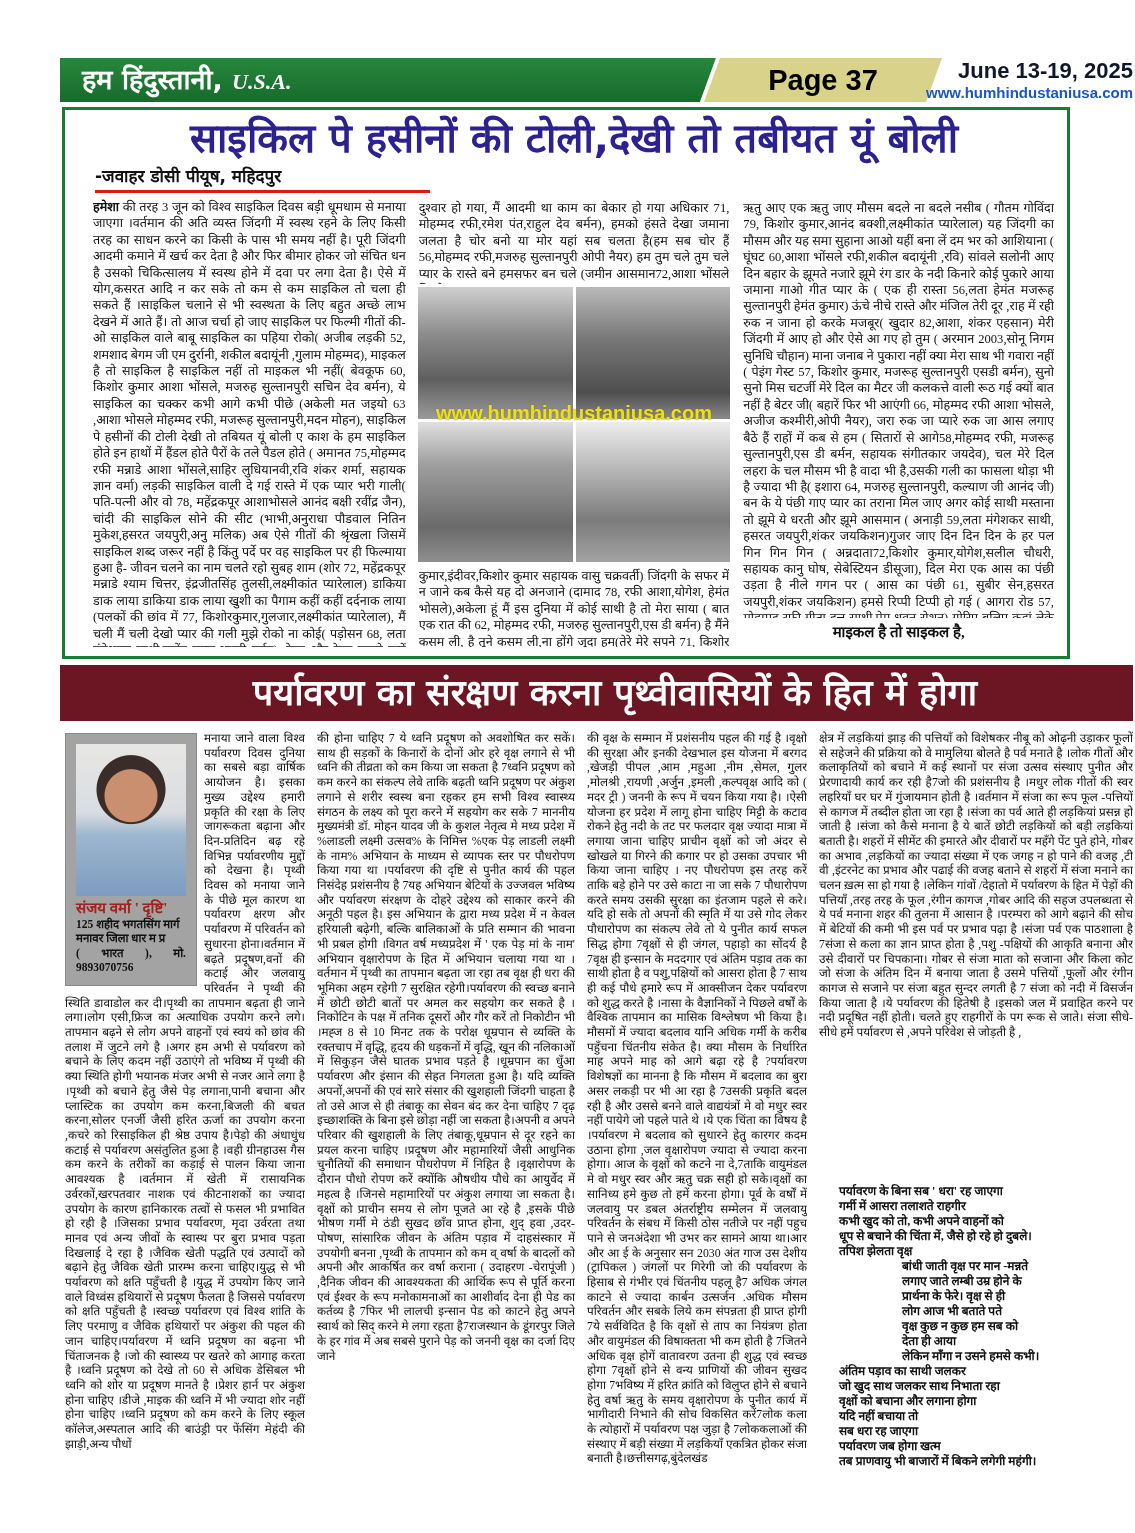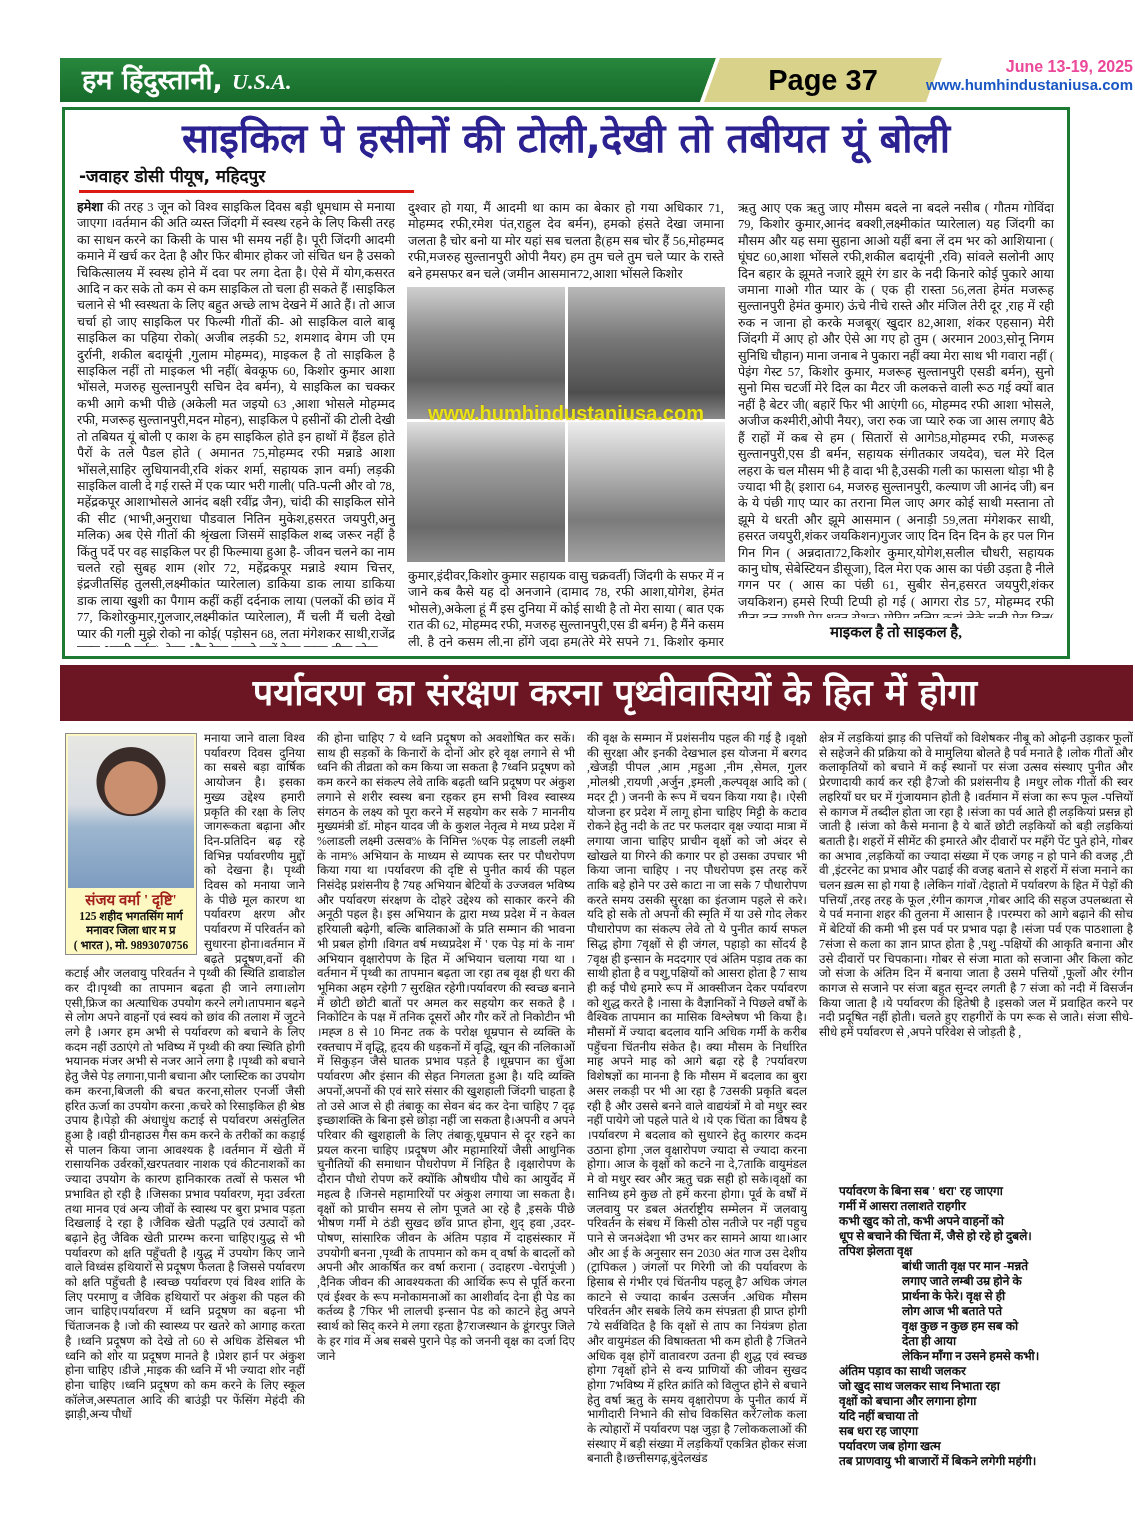--- a/index.html
+++ b/index.html
@@ -9,25 +9,25 @@
   .header{position:absolute;top:58px;left:60px;width:1073px;height:46px;}
   .masthead{position:absolute;left:0;top:0;width:700px;height:44px;
             background:linear-gradient(#27873c,#176b2b);color:#fff;
             font-size:27px;font-weight:bold;line-height:44px;padding-left:22px;box-sizing:border-box;}
   .masthead i{font-family:"Liberation Serif","DejaVu Serif",serif;font-size:22px;font-weight:bold;}
   .pagelabel{position:absolute;left:648px;top:0;width:222px;height:44px;background:#d9d28b;
              transform:skewX(-20deg);border-left:4px solid #fff;}
   .pagelabel span{display:block;transform:skewX(20deg);text-align:center;font-size:29px;
                   font-weight:bold;color:#000;line-height:44px;font-family:"Liberation Sans",sans-serif;}
   .dateline{position:absolute;right:0;top:0;text-align:right;}
-  .date{color:#ec4899;font-weight:bold;font-size:16px;font-family:"Liberation Sans",sans-serif;}
+  .date{color:#0f172a;font-weight:bold;font-size:22px;font-family:"Liberation Sans",sans-serif;}
   .url{color:#1a57c4;font-weight:bold;font-size:15px;font-family:"Liberation Sans",sans-serif;}
   
   .a1box{position:absolute;top:107px;left:62px;width:1008px;height:552px;
-         border:3px solid #1d7a32;box-sizing:border-box;background:#fff;}
+         border:3px solid #1d7a32;box-sizing:border-box;background:#fff;padding-left:16px;}
   .a1box h1{margin:4px 6px 0 6px;text-align:center;color:#2b2191;font-size:40px;
             font-weight:bold;line-height:1.2;}
   .byline{margin:2px 0 0 14px;font-weight:bold;font-size:17px;}
   .redrule{margin:3px 0 4px 14px;width:335px;height:3px;background:#dd1a12;}
   .a1cols{display:flex;gap:12px;padding:2px 12px 0 12px;height:448px;overflow:hidden;
           font-family:"Liberation Serif","DejaVu Serif",serif;}
   .acol{flex:1 1 0;font-size:12.6px;line-height:16.4px;text-align:justify;overflow:hidden;margin:0;}
   .acol p{margin:1px;}
   .mid .midtop{height:84px;overflow:hidden;}
   .mid .midbot{height:100px;overflow:hidden;margin-top:3px;}
@@ -50,21 +50,21 @@
   .a2banner h2{margin:0;color:#fff;text-align:center;font-size:36px;font-weight:bold;line-height:56px;padding-left:37px;}
   .a2cols{position:absolute;top:731px;left:65px;width:1068px;height:738px;display:flex;gap:12px;
           font-family:"Liberation Serif","DejaVu Serif",serif;}
   .ecol{font-size:11.8px;line-height:14.7px;text-align:justify;overflow:hidden;margin:0;height:738px;}
   .ecol p{margin:0;}
   .c1{width:240px;flex:0 0 240px;}
   .c2{width:258px;flex:0 0 258px;}
   .c3{width:220px;flex:0 0 220px;}
   .c4{width:314px;flex:0 0 314px;}
   .authorcard{float:left;width:132px;margin:2px 7px 3px 0;border:1px solid #8a8a8a;
-              padding:2px;box-sizing:border-box;text-align:center;background:#fef9c3;}
+              padding:10px;box-sizing:border-box;background:#a3a3a3;}
   .aphoto{width:100%;height:152px;background:
             radial-gradient(circle at 50% 34%, #c98f6e 0 26px, transparent 27px),
             radial-gradient(circle at 50% 30%, #3a2c28 0 34px, transparent 35px),
             linear-gradient(180deg,#e7e7e3 0%,#d9dde2 45%,#9db6cf 60%,#7d9cc0 100%);}
   .aname{margin-top:3px;color:#a1221c;font-weight:bold;font-size:15px;line-height:1.2;}
   .aaddr{font-weight:bold;font-size:11.5px;line-height:1.25;}
   .c4text{height:450px;overflow:hidden;}
   .poem{margin-top:3px;font-size:12px;line-height:15px;text-align:left;font-weight:bold;}
   .poem .ind1{margin-left:20px;}
   .poem .ind2{margin-left:83px;}

